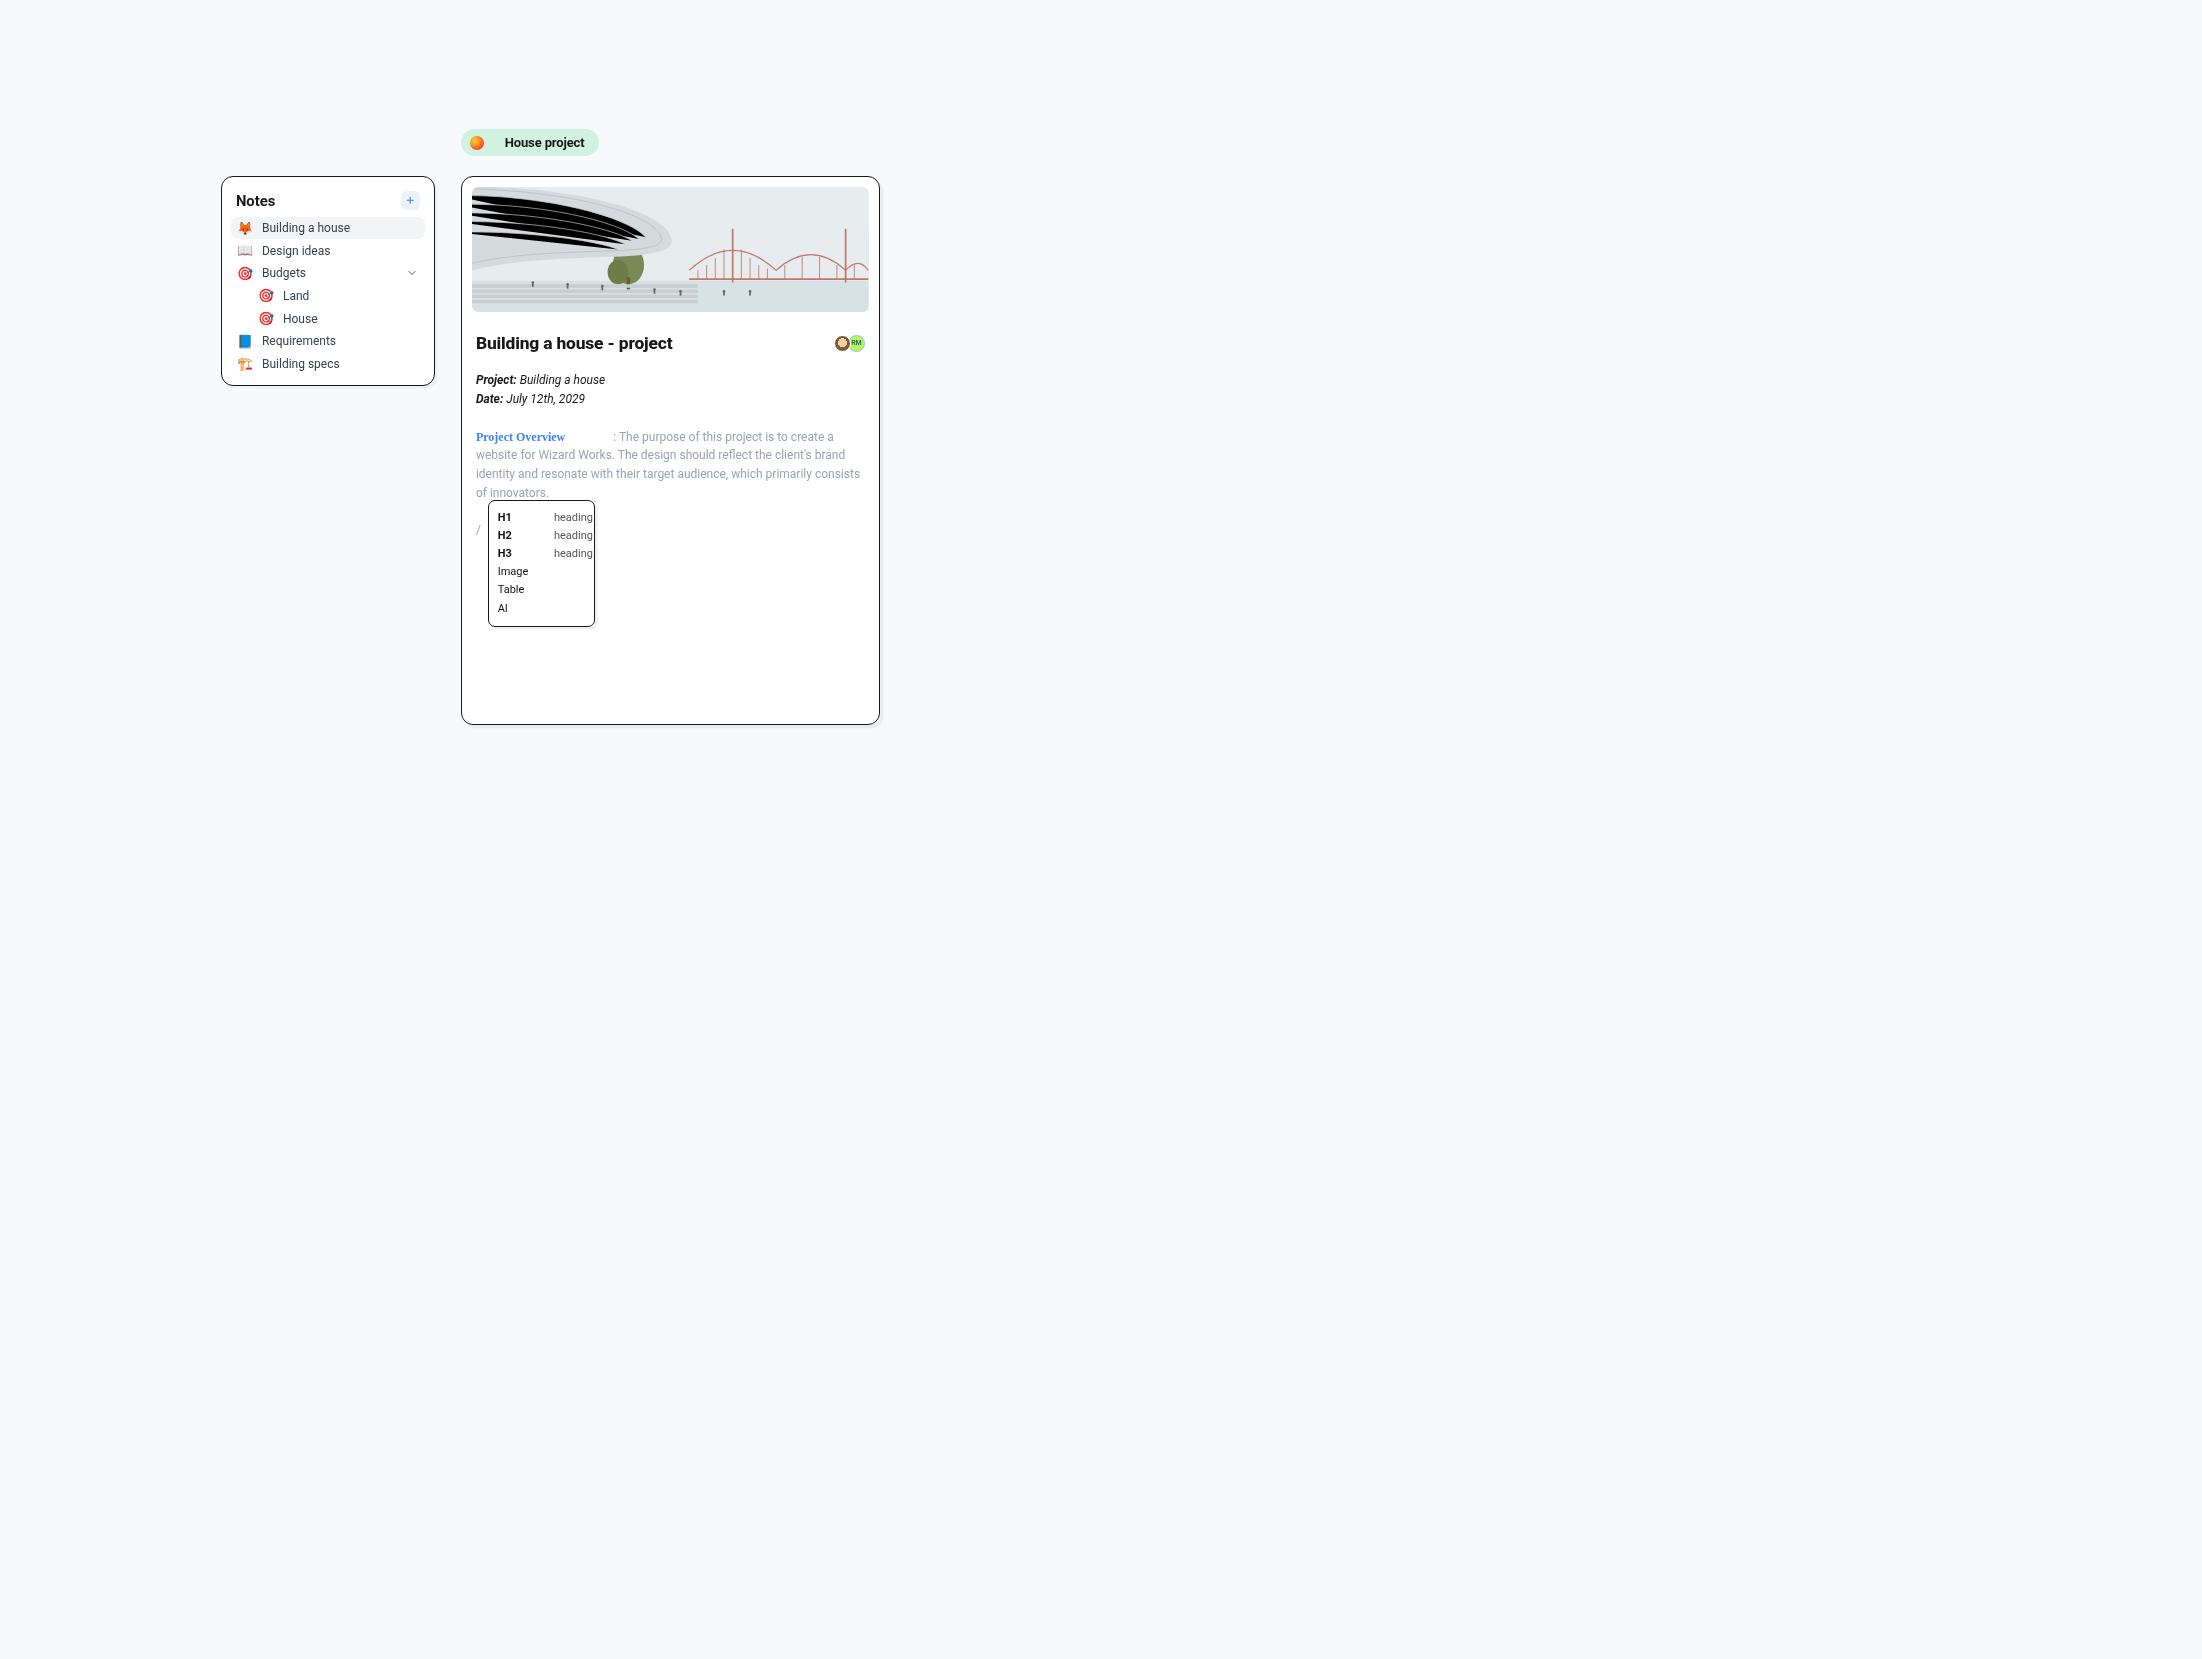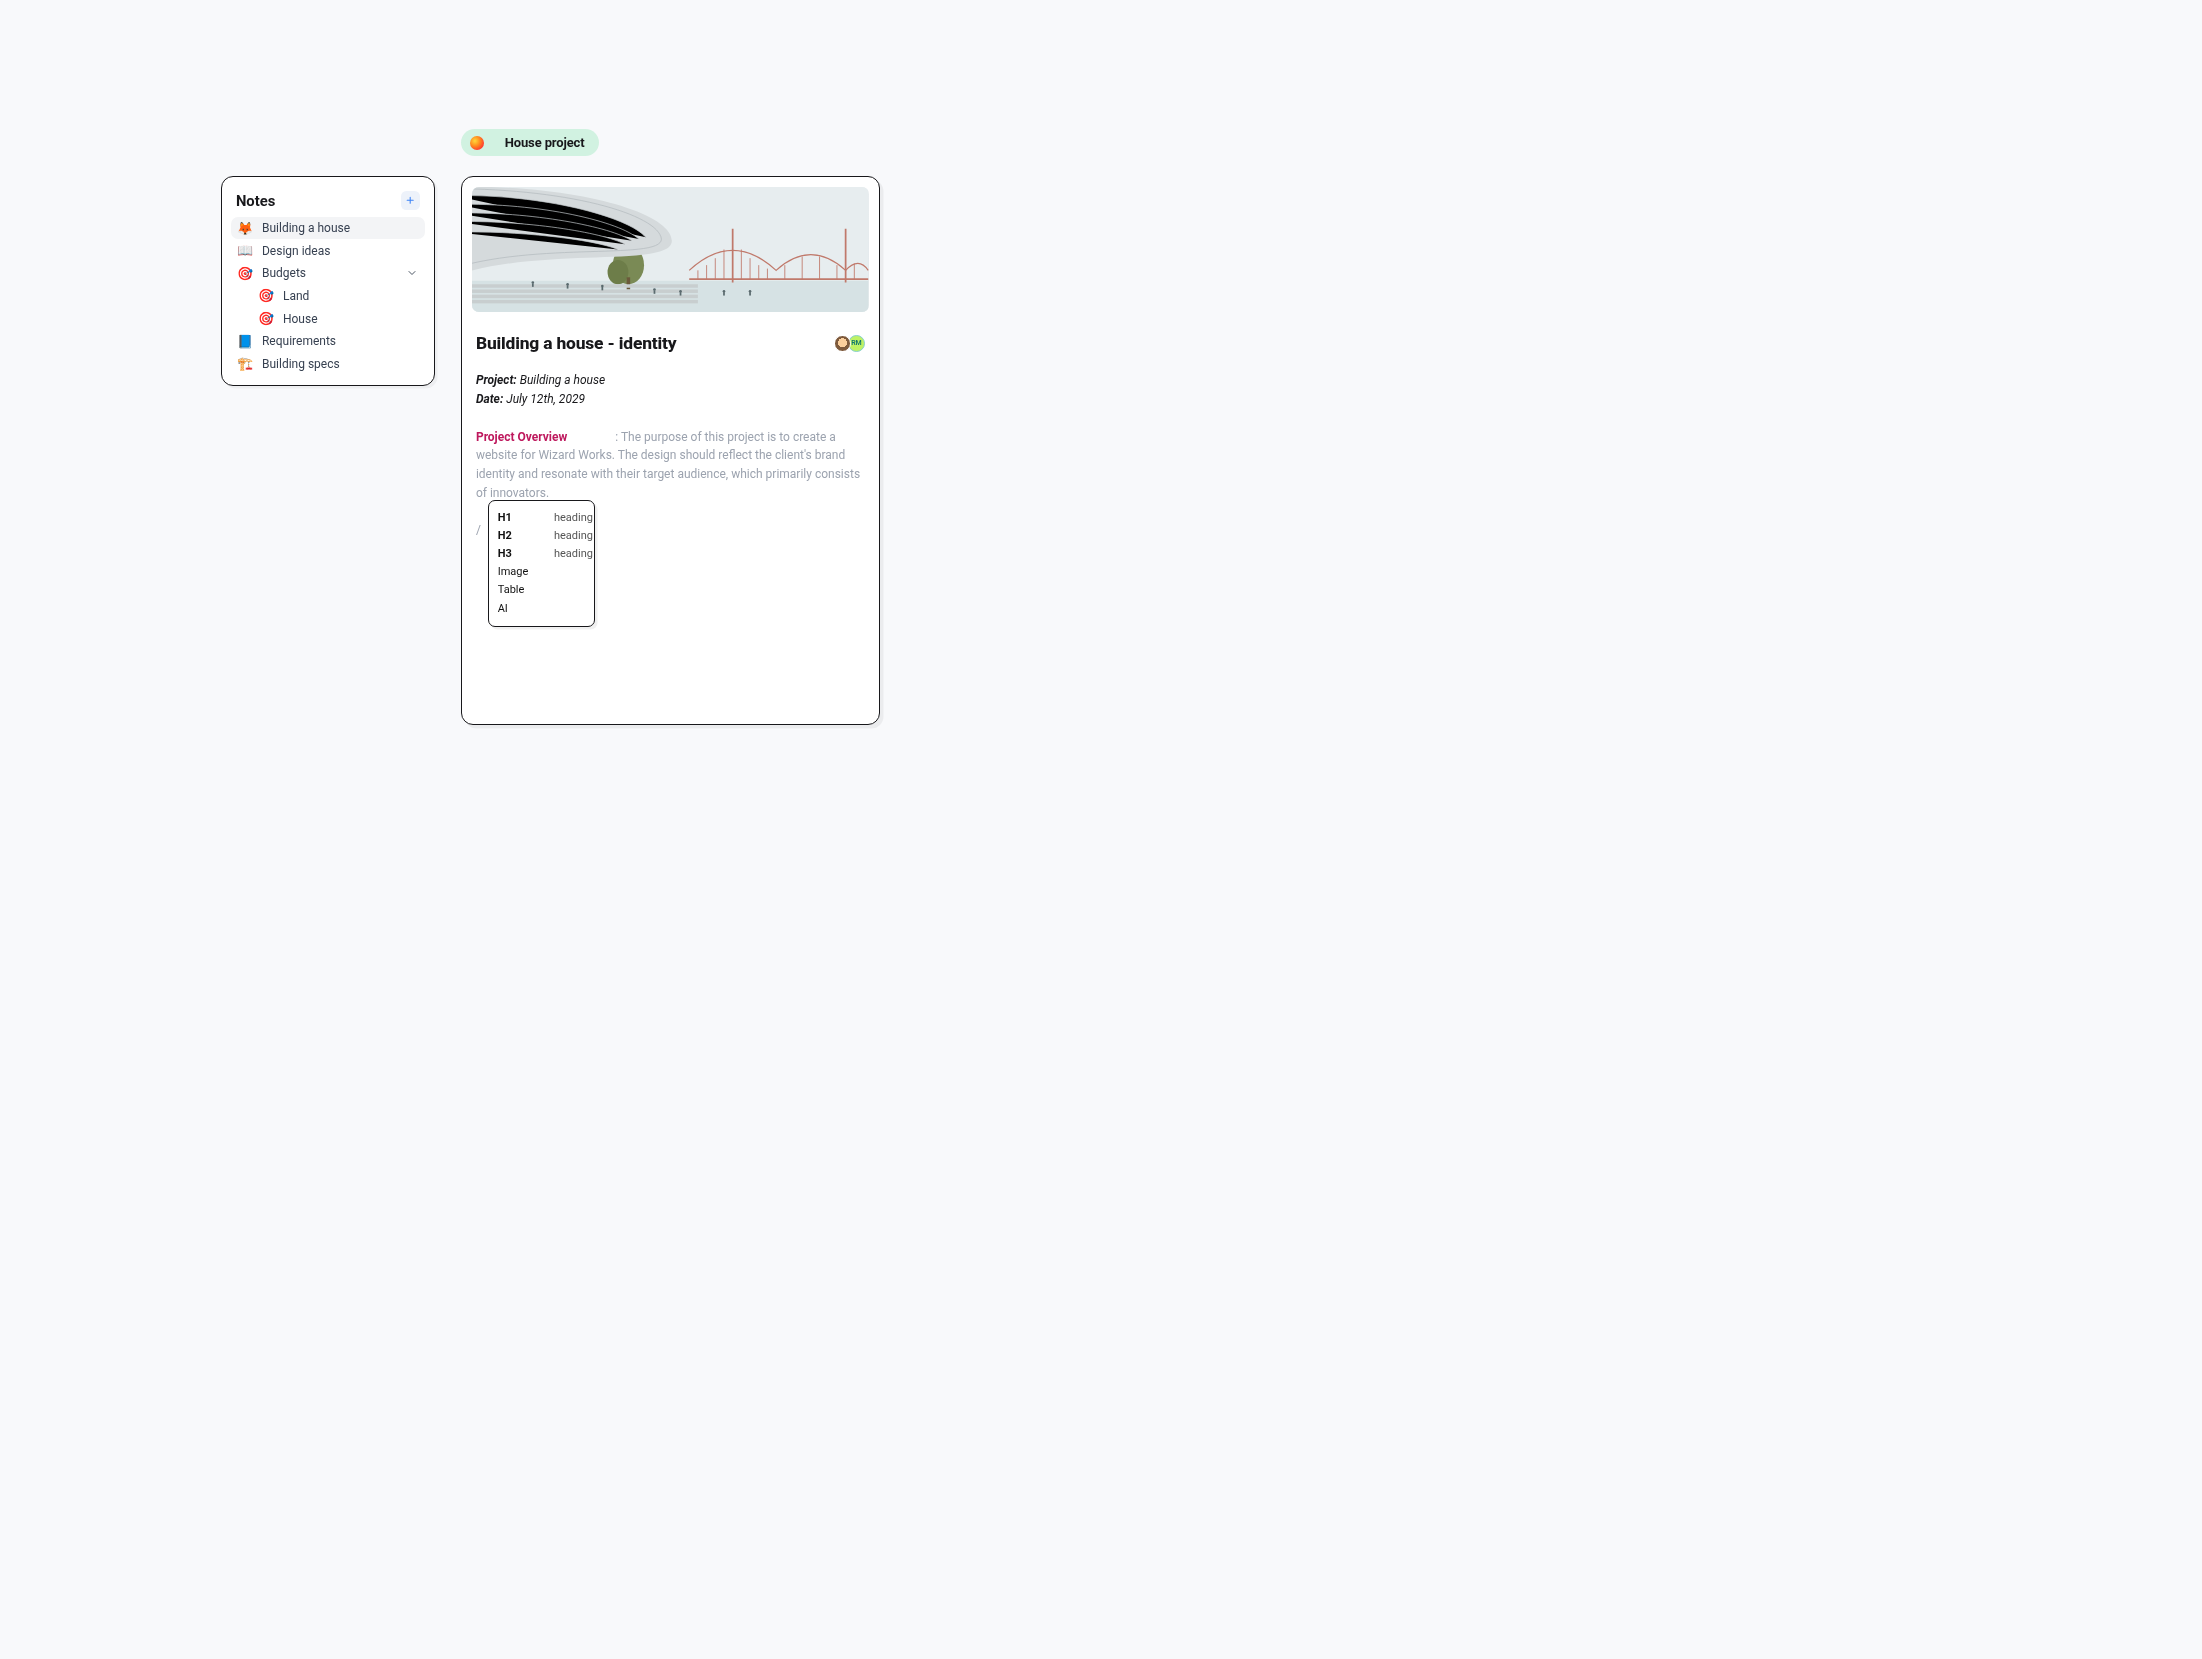--- a/index.html
+++ b/index.html
@@ -172,21 +172,21 @@
     line-height: 1.55;
   }
   .meta-row { margin: 0.9px 0; font-style: italic; }
   .meta-row .k { font-weight: 700; }
 
   .overview {
     margin: 19px 3.5px 0 3.5px;
     font-size: 12px;
     line-height: 1.55;
   }
-  .overview .k { font-weight: 700; color: #be185d; }
+  .overview .k { font-weight: 700; color: #3b82f6; font-family: Liberation Serif, serif; }
   .overview .txt { color: var(--ink-muted); margin-left: 48px; }
 
   .slash {
     margin: 21px 3.5px 0 3.5px;
     color: var(--ink-muted);
     font-size: 12px;
   }
 
   .cmd-menu {
     position: absolute;
@@ -330,21 +330,21 @@
           <circle cx="290" cy="120" r="1.5"></circle>
             <rect x="289" y="121" width="2" height="4"></rect>
           <circle cx="320" cy="120" r="1.5"></circle>
             <rect x="319" y="121" width="2" height="4"></rect>
         </g>
       </g>
     </svg>
   </div>
 
   <div class="doc-headrow">
-    <h1 class="doc-title">Building a house - identity</h1>
+    <h1 class="doc-title">Building a house - project</h1>
     <div class="avatars">
       <span class="av photo"></span>
       <span class="av initials">RM</span>
     </div>
   </div>
 
   <div class="meta">
     <div class="meta-row">
       <span class="k">Project:</span>
       <span>Building a house</span>

